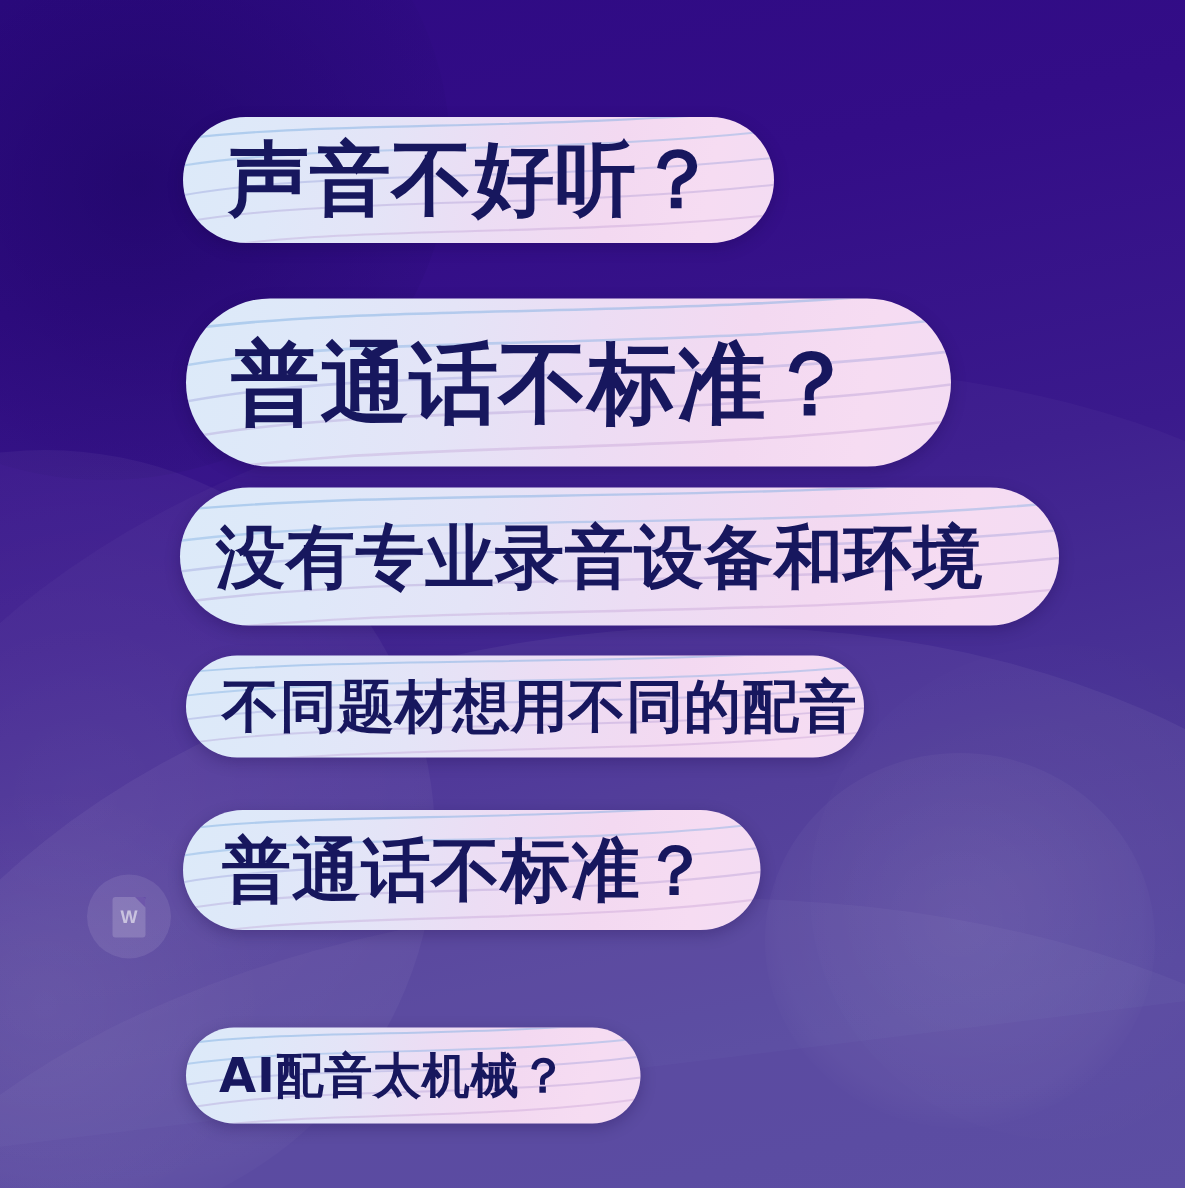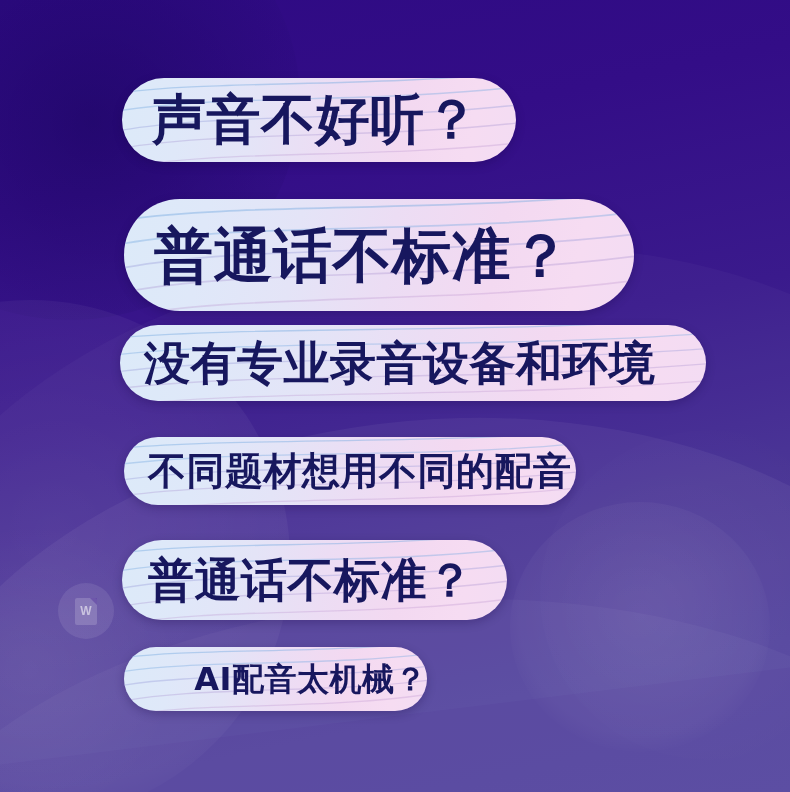--- a/index.html
+++ b/index.html
@@ -117,30 +117,30 @@
     font-family: "DejaVu Sans", "Liberation Sans", sans-serif;
   }
 
   
   #pill-0 { left: 122px; top:  78px; width: 394px; height: 84px;  padding-left: 30px; }
   #pill-0 .label { font-size: 54px; }
 
   #pill-1 { left: 124px; top: 199px; width: 510px; height: 112px;  padding-left: 30px; }
   #pill-1 .label { font-size: 59px; }
 
-  #pill-2 { left: 120px; top: 325px; width: 586px; height: 76px;  padding-left: 24px; }
+  #pill-2 { left: 120px; top: 325px; width: 586px; height: 92px;  padding-left: 24px; }
   #pill-2 .label { font-size: 46px; }
 
   #pill-3 { left: 124px; top: 437px; width: 452px; height: 68px;  padding-left: 24px; }
   #pill-3 .label { font-size: 38px; }
 
   #pill-4 { left: 122px; top: 540px; width: 385px; height: 80px;  padding-left: 26px; }
   #pill-4 .label { font-size: 46px; }
 
-  #pill-5 { left: 124px; top: 647px; width: 303px; height: 64px;  padding-left: 22px; justify-content: flex-end; }
+  #pill-5 { left: 124px; top: 685px; width: 303px; height: 64px;  padding-left: 22px; }
   #pill-5 .label { font-size: 32px; }
 
   
   .watermark {
     position: absolute;
     left: 58px;
     top: 583px;
     width: 56px;
     height: 56px;
     border-radius: 50%;

